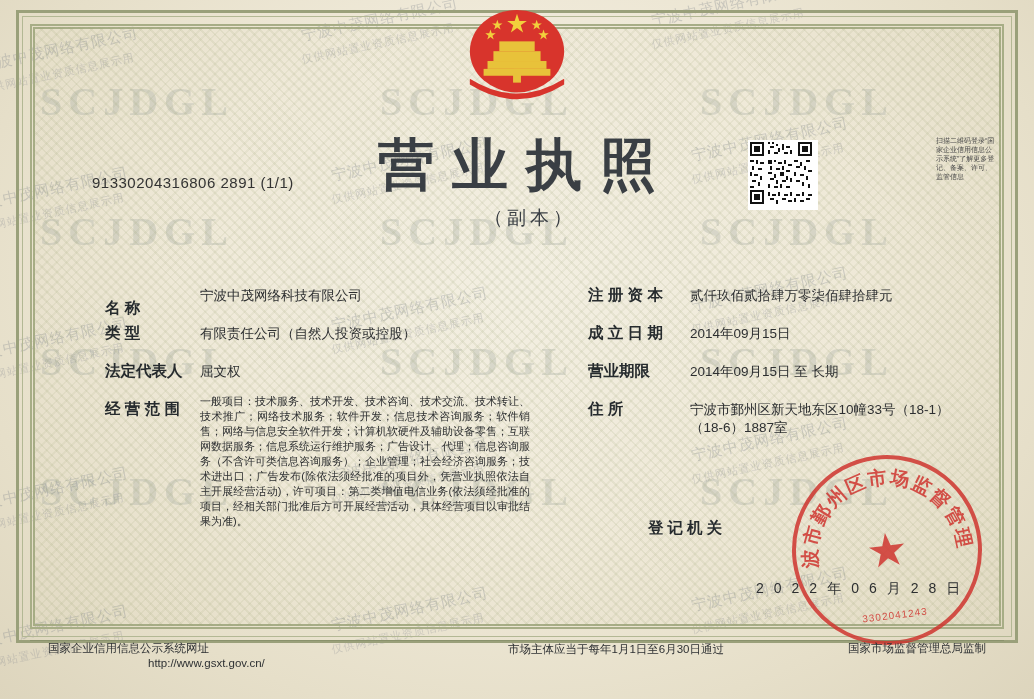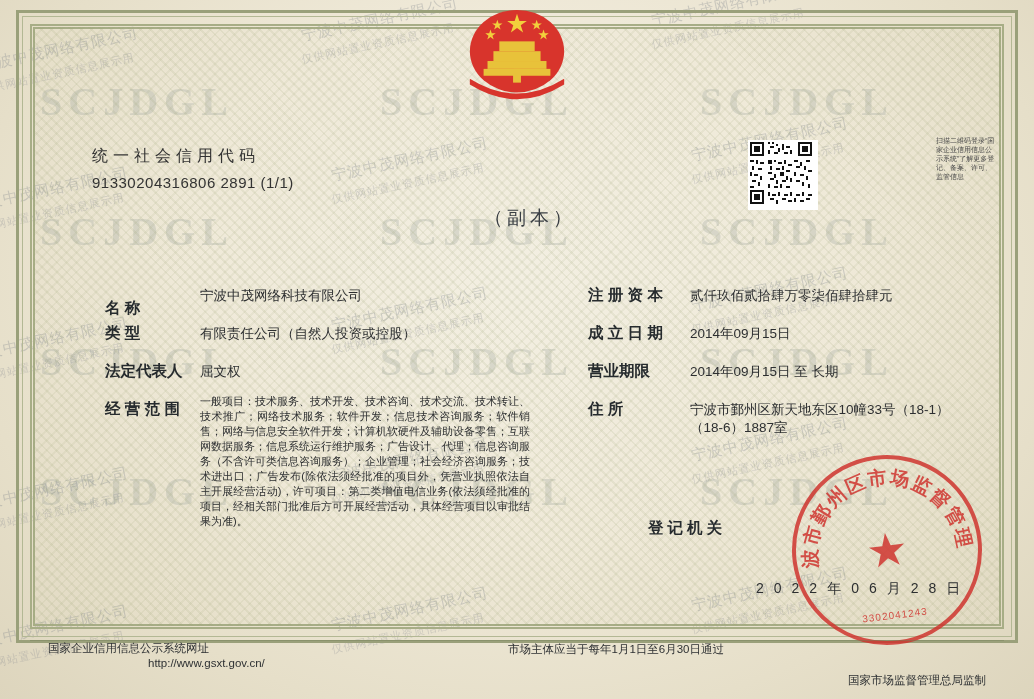--- a/index.html
+++ b/index.html
@@ -132,21 +132,21 @@
     fill:#cf2f2a;font-size:19px;font-family:"Liberation Serif",serif;
     letter-spacing:2px;font-weight:bold;
   }
   
   .footer{
     position:absolute;left:0;right:0;bottom:18px;height:40px;
   }
   .ft-left{position:absolute;left:48px;top:0;font-size:11.5px;color:#2e3133;}
   .ft-left-url{position:absolute;left:148px;top:16px;font-size:11.5px;color:#2e3133;}
   .ft-mid{position:absolute;left:508px;top:0;font-size:11.5px;color:#2e3133;line-height:17px;}
-  .ft-right{position:absolute;right:48px;top:0;font-size:11.5px;color:#2e3133;margin-top:32px;}
+  .ft-right{position:absolute;right:48px;top:0;font-size:11.5px;color:#2e3133;}
   .hr-foot{
     position:absolute;left:30px;right:30px;bottom:58px;
     border-top:1px solid rgba(120,128,90,.45);
   }
 </style>
 </head>
 <body>
 
 <div id="license">
 
@@ -217,23 +217,23 @@
         <polygon points="60,8 62.4,15.2 70,15.2 63.8,19.7 66.2,26.9 60,22.4 53.8,26.9 56.2,19.7 50,15.2 57.6,15.2"></polygon>
         <polygon points="40,14 41.3,17.8 45.3,17.8 42,20.2 43.3,24 40,21.6 36.7,24 38,20.2 34.7,17.8 38.7,17.8"></polygon>
         <polygon points="33,24 34.3,27.8 38.3,27.8 35,30.2 36.3,34 33,31.6 29.7,34 31,30.2 27.7,27.8 31.7,27.8"></polygon>
         <polygon points="80,14 81.3,17.8 85.3,17.8 82,20.2 83.3,24 80,21.6 76.7,24 78,20.2 74.7,17.8 78.7,17.8"></polygon>
         <polygon points="87,24 88.3,27.8 92.3,27.8 89,30.2 90.3,34 87,31.6 83.7,34 85,30.2 81.7,27.8 85.7,27.8"></polygon>
       </g>
       <rect x="56" y="64" width="8" height="14" fill="#e8c23a"></rect>
     </svg>
   </div>
 
+  <div class="big-title">营业执照</div>
   <div class="sub-title">（副本）</div>
 
-  <div class="code-label">统一社会信用代码</div>
   <div class="code-value">91330204316806 2891   (1/1)</div>
 
   <div class="qr-note">扫描二维码登录“国家企业信用信息公示系统”了解更多登记、备案、许可、监管信息</div>
   <div class="qr">
     <svg width="62" height="62" viewBox="0 0 31 31" shape-rendering="crispEdges">
       <rect width="31" height="31" fill="#fff"></rect>
       <g fill="#111">
         <rect x="0" y="0" width="7" height="7"></rect>
           <rect x="1" y="1" width="5" height="5" fill="#fff"></rect>
           <rect x="2" y="2" width="3" height="3"></rect>

